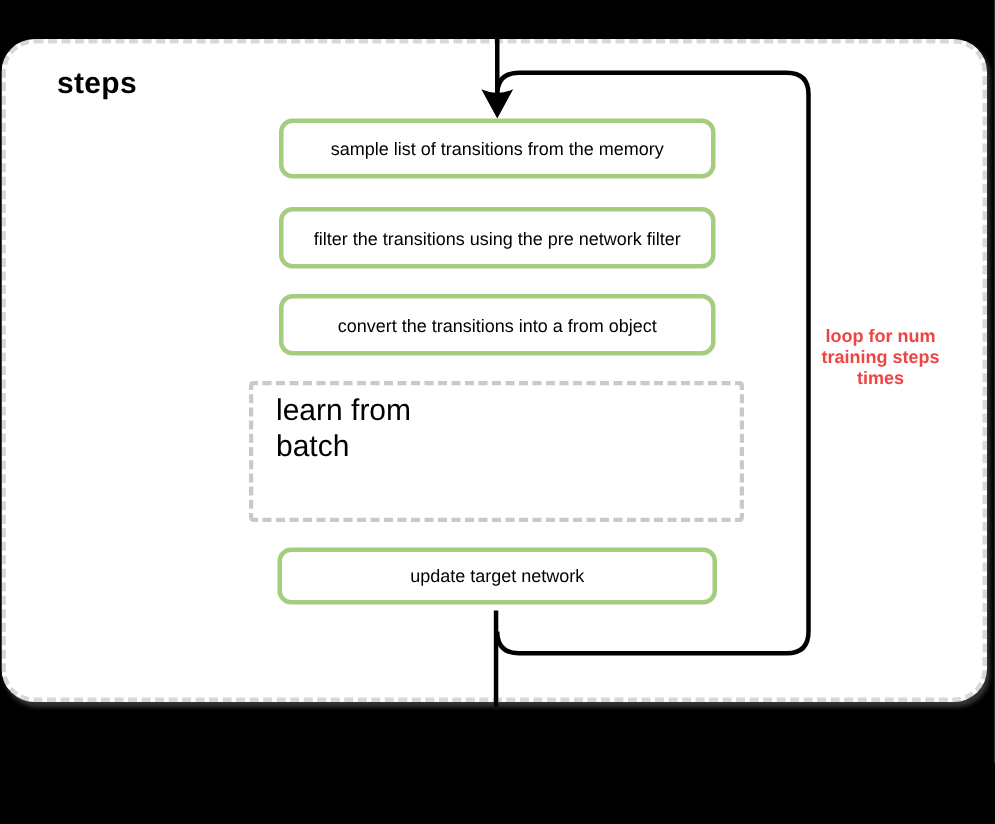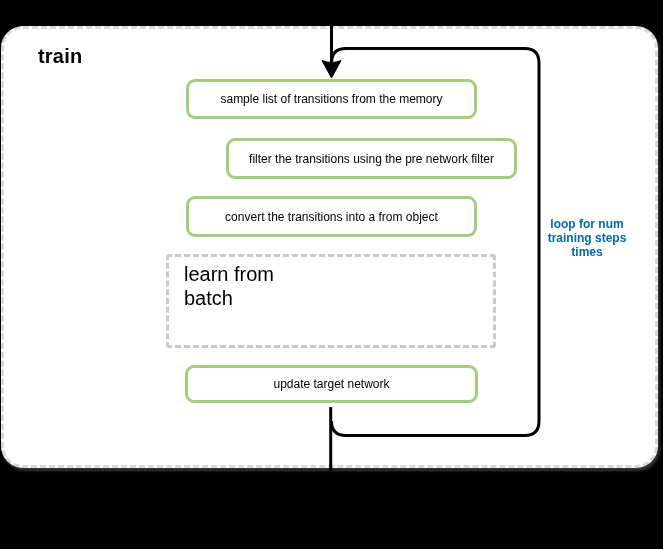--- a/index.html
+++ b/index.html
@@ -46,21 +46,21 @@
     border-radius: 9px;
     display: flex;
     align-items: center;
     justify-content: center;
     text-align: center;
     font-size: 12px;
     color: #000000;
     padding: 14px 8px;
   }
   .step-1 { left: 186px; top: 79px;  width: 291px; height: 40px; }
-  .step-2 { left: 186px; top: 138px; width: 291px; height: 41px; margin-left: 40px; }
+  .step-2 { left: 186px; top: 138px; width: 291px; height: 41px; }
   .step-3 { left: 186px; top: 196px; width: 291px; height: 41px; }
   .step-4 { left: 185px; top: 365px; width: 293px; height: 38px; }
   .sub-block {
     position: absolute;
     left: 166px;
     top: 254px;
     width: 330px;
     height: 94px;
     box-sizing: border-box;
     background: #ffffff;
@@ -79,40 +79,40 @@
   }
   .loop-label {
     position: absolute;
     left: 537px;
     top: 217px;
     width: 100px;
     text-align: center;
     font-size: 12px;
     font-weight: bold;
     line-height: 14px;
-    color: #0369a1;
+    color: #ef4444;
     white-space: pre-line;
   }
   .flow-svg {
     position: absolute;
     left: 0;
     top: 0;
     width: 663px;
     height: 549px;
     pointer-events: none;
   }
 </style>
 </head>
 <body>
 
 <div class="stage">
 
   <div class="train-container"></div>
 
-  <div class="train-title">train</div>
+  <div class="train-title">steps</div>
 
   <svg class="flow-svg" viewBox="0 0 663 549" xmlns="http://www.w3.org/2000/svg">
 
     <path d="M331.5 0 L331.5 66" fill="none" stroke="#000000" stroke-width="3"></path>
 
     <path d="M331.5 78 L322 60.5 Q331.5 64.5 341 60.5 Z" fill="#000000" stroke="#000000"></path>
 
     <path d="M331.5 63 Q331.5 48.5 346 48.5 L524.5 48.5 Q539 48.5 539 63 L539 421 Q539 435.5 524.5 435.5 L346 435.5 Q331.5 435.5 331.5 421" fill="none" stroke="#000000" stroke-width="3"></path>
 
     <path d="M330.7 407 L330.7 471" fill="none" stroke="#000000" stroke-width="3"></path>

